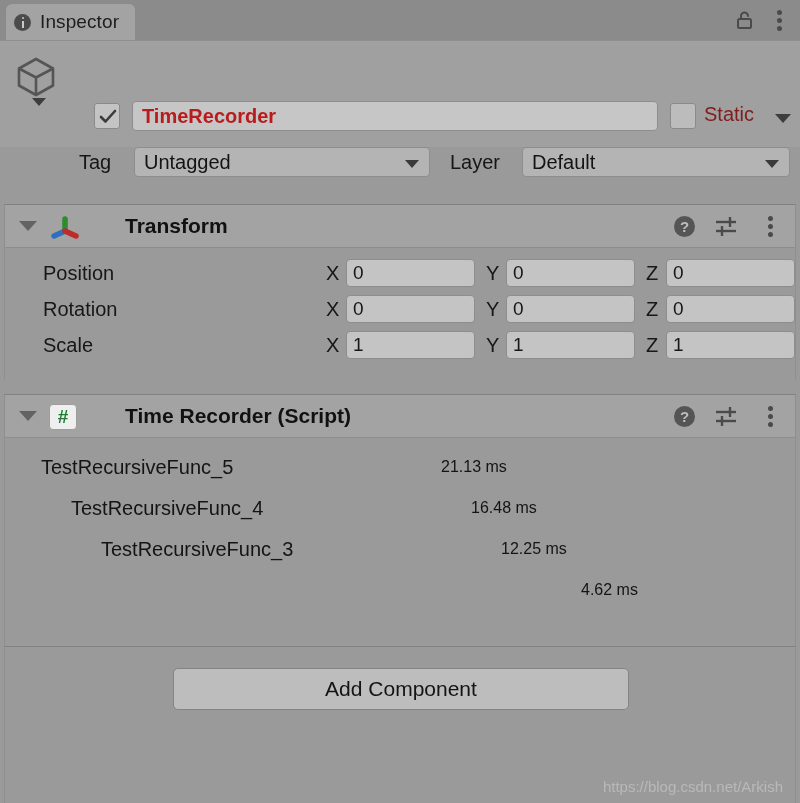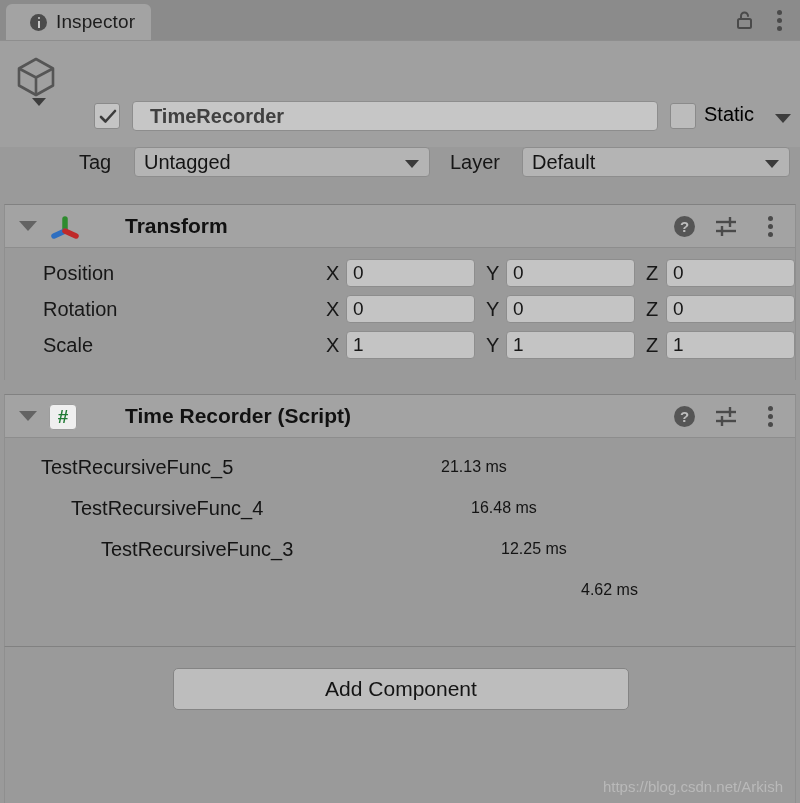--- a/index.html
+++ b/index.html
@@ -26,21 +26,21 @@
   .tabbar {
     position: absolute;
     left: 0; top: 0;
     width: 800px; height: 40px;
     background: #8b8b8b;
   }
   .tab {
     position: absolute;
     left: 6px; top: 4px;
     height: 36px;
-    padding: 0 16px 0 24px;
+    padding: 0 16px 0 8px;
     background: #a3a3a3;
     border-radius: 6px 6px 0 0;
     display: flex;
     align-items: center;
     gap: 9px;
     box-sizing: border-box;
   }
   .tab-label {
     font-size: 19px;
     color: #1d1d1d;
@@ -125,40 +125,40 @@
   .namefield {
     position: absolute;
     left: 132px; top: 60px;
     width: 526px; height: 30px;
     background: #c6c6c6;
     border: 1px solid #8d8d8d;
     border-radius: 4px;
     box-sizing: border-box;
     display: flex;
     align-items: center;
-    padding-left: 17px;
+    padding-left: 9px;
     font-size: 20px;
     font-weight: bold;
-    color: #404040;
+    color: #b91c1c;
     text-align: center;
   }
   .static-box {
     position: absolute;
     left: 670px; top: 62px;
     width: 26px; height: 26px;
     background: #bcbcbc;
     border: 1px solid #8a8a8a;
     border-radius: 3px;
     box-sizing: border-box;
   }
   .static-label {
     position: absolute;
     left: 704px; top: 62px;
     font-size: 20px;
-    color: #000000;
+    color: #7f1d1d;
   }
   .static-caret {
     position: absolute;
     left: 775px; top: 73px;
     width: 0; height: 0;
     border-left: 8px solid transparent;
     border-right: 8px solid transparent;
     border-top: 9px solid #3d3d3d;
   }
   .fieldlabel {

